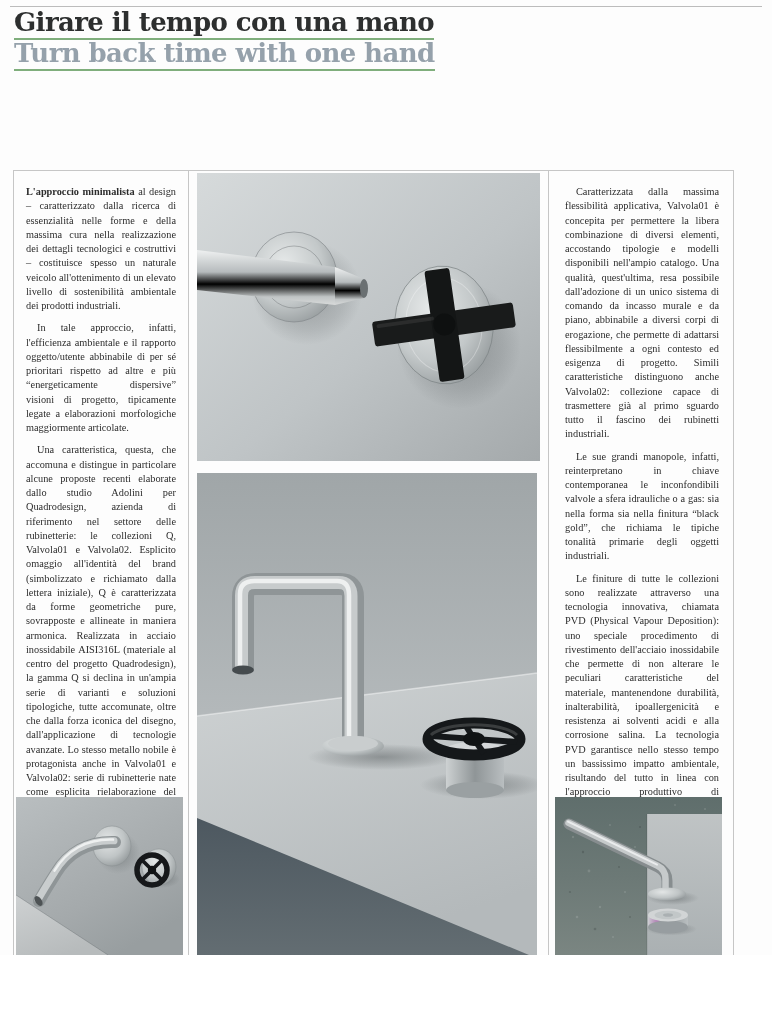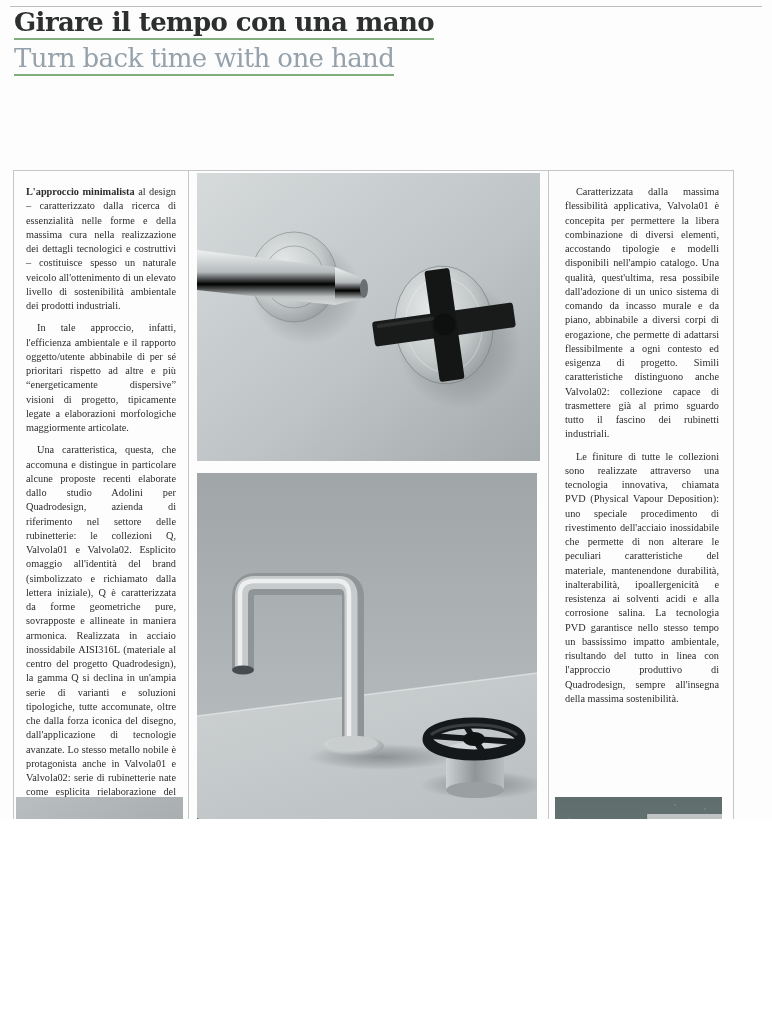--- a/index.html
+++ b/index.html
@@ -1,29 +1,29 @@
 <!DOCTYPE html>
 <html lang="it"><head>
 <meta charset="utf-8">
 <style>
   html,body{margin:0;padding:0;background:#ffffff;}
   .page{
-    position:relative;width:772px;height:819px;background:#fdfdfd;
+    position:relative;width:772px;height:955px;background:#fdfdfd;
     font-family:"Liberation Serif",serif;overflow:hidden;
   }
   .top-rule{position:absolute;left:10px;top:6px;width:752px;height:1px;background:#bcbcbc;}
   .header{position:absolute;left:14px;top:9px;}
   .title-line{line-height:1.0;}
   .title-it,.title-en{
     display:inline-block;font-family:"DejaVu Serif",serif;font-weight:bold;
     font-size:26px;letter-spacing:-0.6px;padding-bottom:3px;
     border-bottom:2.5px solid #7fae7c;
   }
   .title-it{color:#2d2f2f;}
-  .title-en{color:#95a1ab;font-weight:normal;margin-top:5px;}
+  .title-en{color:#95a1ab;font-weight:bold;}
   .vrule{position:absolute;top:170px;width:1px;height:818px;background:#c6c6c6;}
   .hrule{position:absolute;left:13px;top:170px;width:720px;height:1px;background:#c6c6c6;}
   .col{
     position:absolute;top:177px;width:166px;height:620px;overflow:hidden;
     font-size:10.3px;line-height:14.25px;color:#2c2c2c;text-align:justify;
   }
   .col p{margin:8px;}
   .col p.ind{text-indent:11px;}
   .col strong{font-weight:bold;}
   .col1{left:18px;}
@@ -64,20 +64,21 @@
   <div class="vrule" style="left:733px;"></div>
 
   <section class="col col1">
     <p class="para"><strong>L'approccio minimalista</strong><span> al design – caratterizzato dalla ricerca di essenzialità nelle forme e della massima cura nella realizzazione dei dettagli tecnologici e costruttivi – costituisce spesso un naturale veicolo all'ottenimento di un elevato livello di sostenibilità ambientale dei prodotti industriali.</span></p>
     <p class="para ind">In tale approccio, infatti, l'efficienza ambientale e il rapporto oggetto/utente abbinabile di per sé prioritari rispetto ad altre e più “energeticamente dispersive” visioni di progetto, tipicamente legate a elaborazioni morfologiche maggiormente articolate.</p>
     <p class="para ind">Una caratteristica, questa, che accomuna e distingue in particolare alcune proposte recenti elaborate dallo studio Adolini per Quadrodesign, azienda di riferimento nel settore delle rubinetterie: le collezioni Q, Valvola01 e Valvola02. Esplicito omaggio all'identità del brand (simbolizzato e richiamato dalla lettera iniziale), Q è caratterizzata da forme geometriche pure, sovrapposte e allineate in maniera armonica. Realizzata in acciaio inossidabile AISI316L (materiale al centro del progetto Quadrodesign), la gamma Q si declina in un'ampia serie di varianti e soluzioni tipologiche, tutte accomunate, oltre che dalla forza iconica del disegno, dall'applicazione di tecnologie avanzate. Lo stesso metallo nobile è protagonista anche in Valvola01 e Valvola02: serie di rubinetterie nate come esplicita rielaborazione del classico rubinetto a farfalla di derivazione industriale, richiamato, oltre che nelle scelte formali e cro-</p>
   </section>
 
   <section class="col col3">
     <p class="para ind">Caratterizzata dalla massima flessibilità applicativa, Valvola01 è concepita per permettere la libera combinazione di diversi elementi, accostando tipologie e modelli disponibili nell'ampio catalogo. Una qualità, quest'ultima, resa possibile dall'adozione di un unico sistema di comando da incasso murale e da piano, abbinabile a diversi corpi di erogazione, che permette di adattarsi flessibilmente a ogni contesto ed esigenza di progetto. Simili caratteristiche distinguono anche Valvola02: collezione capace di trasmettere già al primo sguardo tutto il fascino dei rubinetti industriali.</p>
+    <p class="para ind">Le sue grandi manopole, infatti, reinterpretano in chiave contemporanea le inconfondibili valvole a sfera idrauliche o a gas: sia nella forma sia nella finitura “black gold”, che richiama le tipiche tonalità primarie degli oggetti industriali.</p>
     <p class="para ind">Le finiture di tutte le collezioni sono realizzate attraverso una tecnologia innovativa, chiamata PVD (Physical Vapour Deposition): uno speciale procedimento di rivestimento dell'acciaio inossidabile che permette di non alterare le peculiari caratteristiche del materiale, mantenendone durabilità, inalterabilità, ipoallergenicità e resistenza ai solventi acidi e alla corrosione salina. La tecnologia PVD garantisce nello stesso tempo un bassissimo impatto ambientale, risultando del tutto in linea con l'approccio produttivo di Quadrodesign, sempre all'insegna della massima sostenibilità.</p>
   </section>
 
   <figure class="fig-top-middle">
     <svg width="343" height="288" viewBox="0 0 343 288" role="img" aria-label="wall-mounted steel spout and cross-handle valve">
       <defs>
         <linearGradient id="a_bg" x1="0" y1="0" x2="1" y2="1">
           <stop offset="0" stop-color="#d6dadb"></stop>
             <stop offset="0.55" stop-color="#bfc4c6"></stop>
             <stop offset="1" stop-color="#a4a9ab"></stop>

